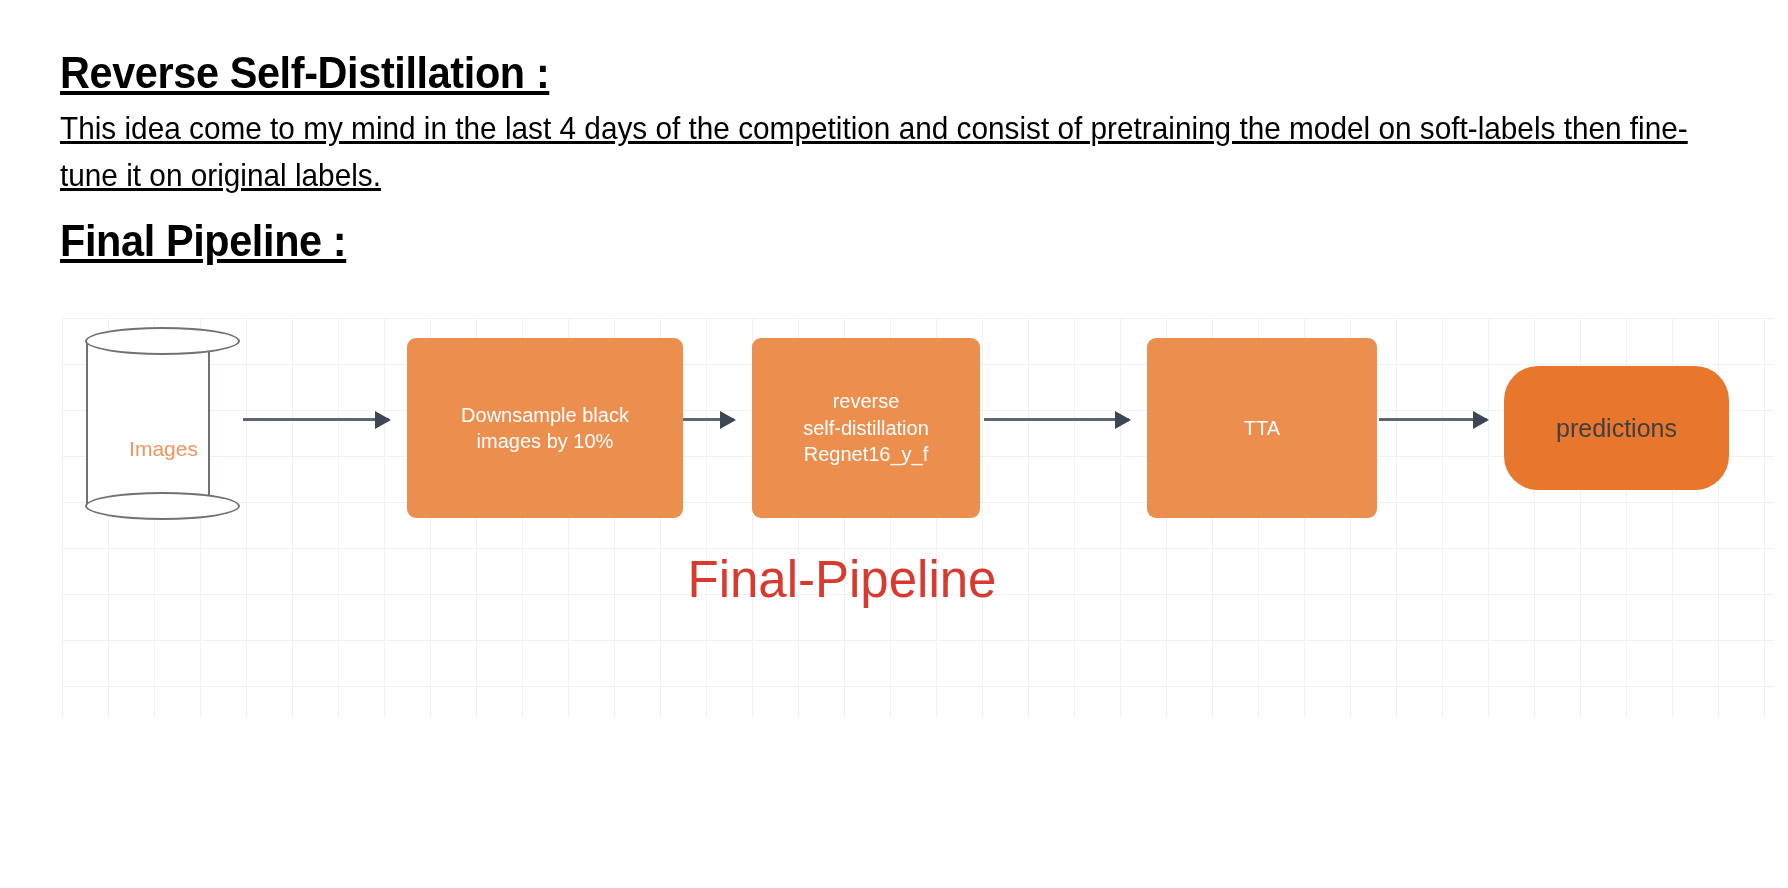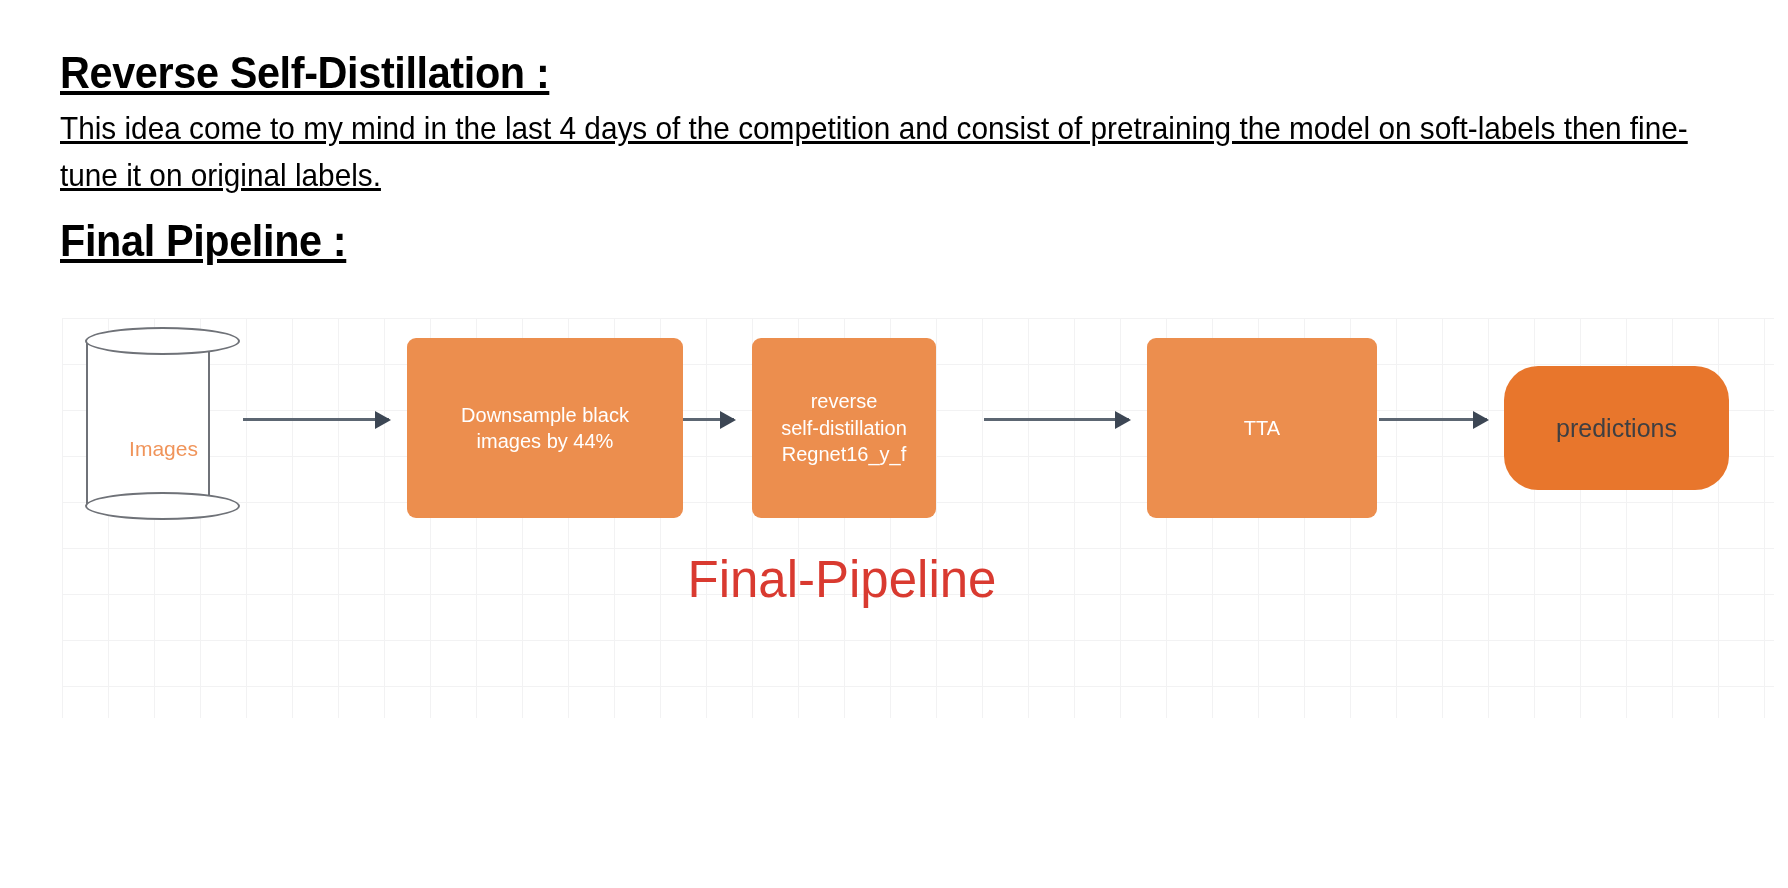--- a/index.html
+++ b/index.html
@@ -133,21 +133,21 @@
   
   .box {
     background: #ec8e4e;
     border-radius: 9px;
     color: #ffffff;
     font-size: 20px;
     line-height: 1.32;
     padding: 6px 10px;
   }
   .box-1 { left: 345px; top: 20px;  width: 276px; height: 180px; }
-  .box-2 { left: 690px; top: 20px;  width: 184px; height: 180px; }
+  .box-2 { left: 690px; top: 20px;  width: 228px; height: 180px; }
   .box-3 { left: 1085px; top: 20px; width: 230px; height: 180px; }
 
   
   .pill {
     left: 1442px;
     top: 48px;
     width: 225px;
     height: 124px;
     background: #e8762c;
     border-radius: 34px;
@@ -210,21 +210,21 @@
   <div class="node cylinder">
     <div class="cyl-body"></div>
     <div class="cyl-bottom"></div>
     <div class="cyl-top"></div>
     <div class="cyl-label">Images</div>
   </div>
 
   <div class="node box box-1">
     <div>
       <div>Downsample black</div>
-      <div>images by 44%</div>
+      <div>images by 10%</div>
     </div>
   </div>
 
   <div class="node box box-2">
     <div>
       <div>reverse</div>
       <div>self-distillation</div>
       <div>Regnet16_y_f</div>
     </div>
   </div>

